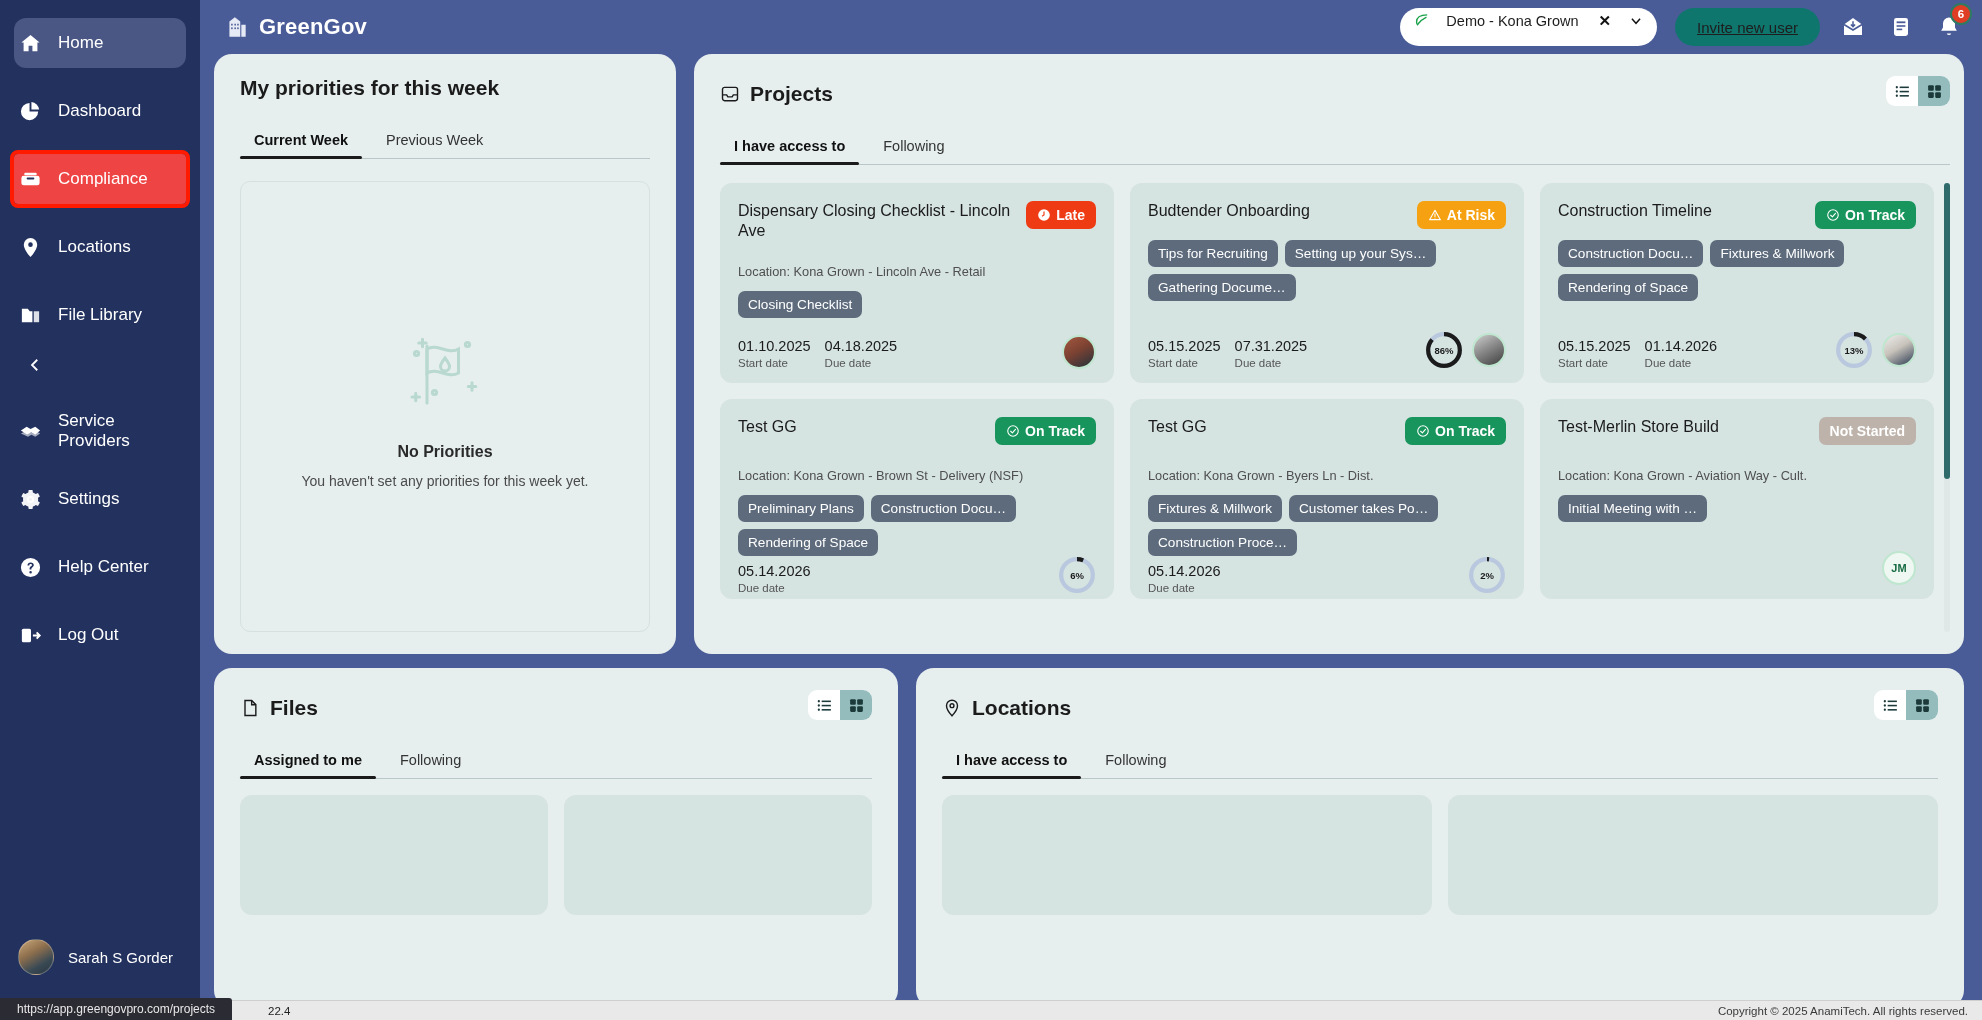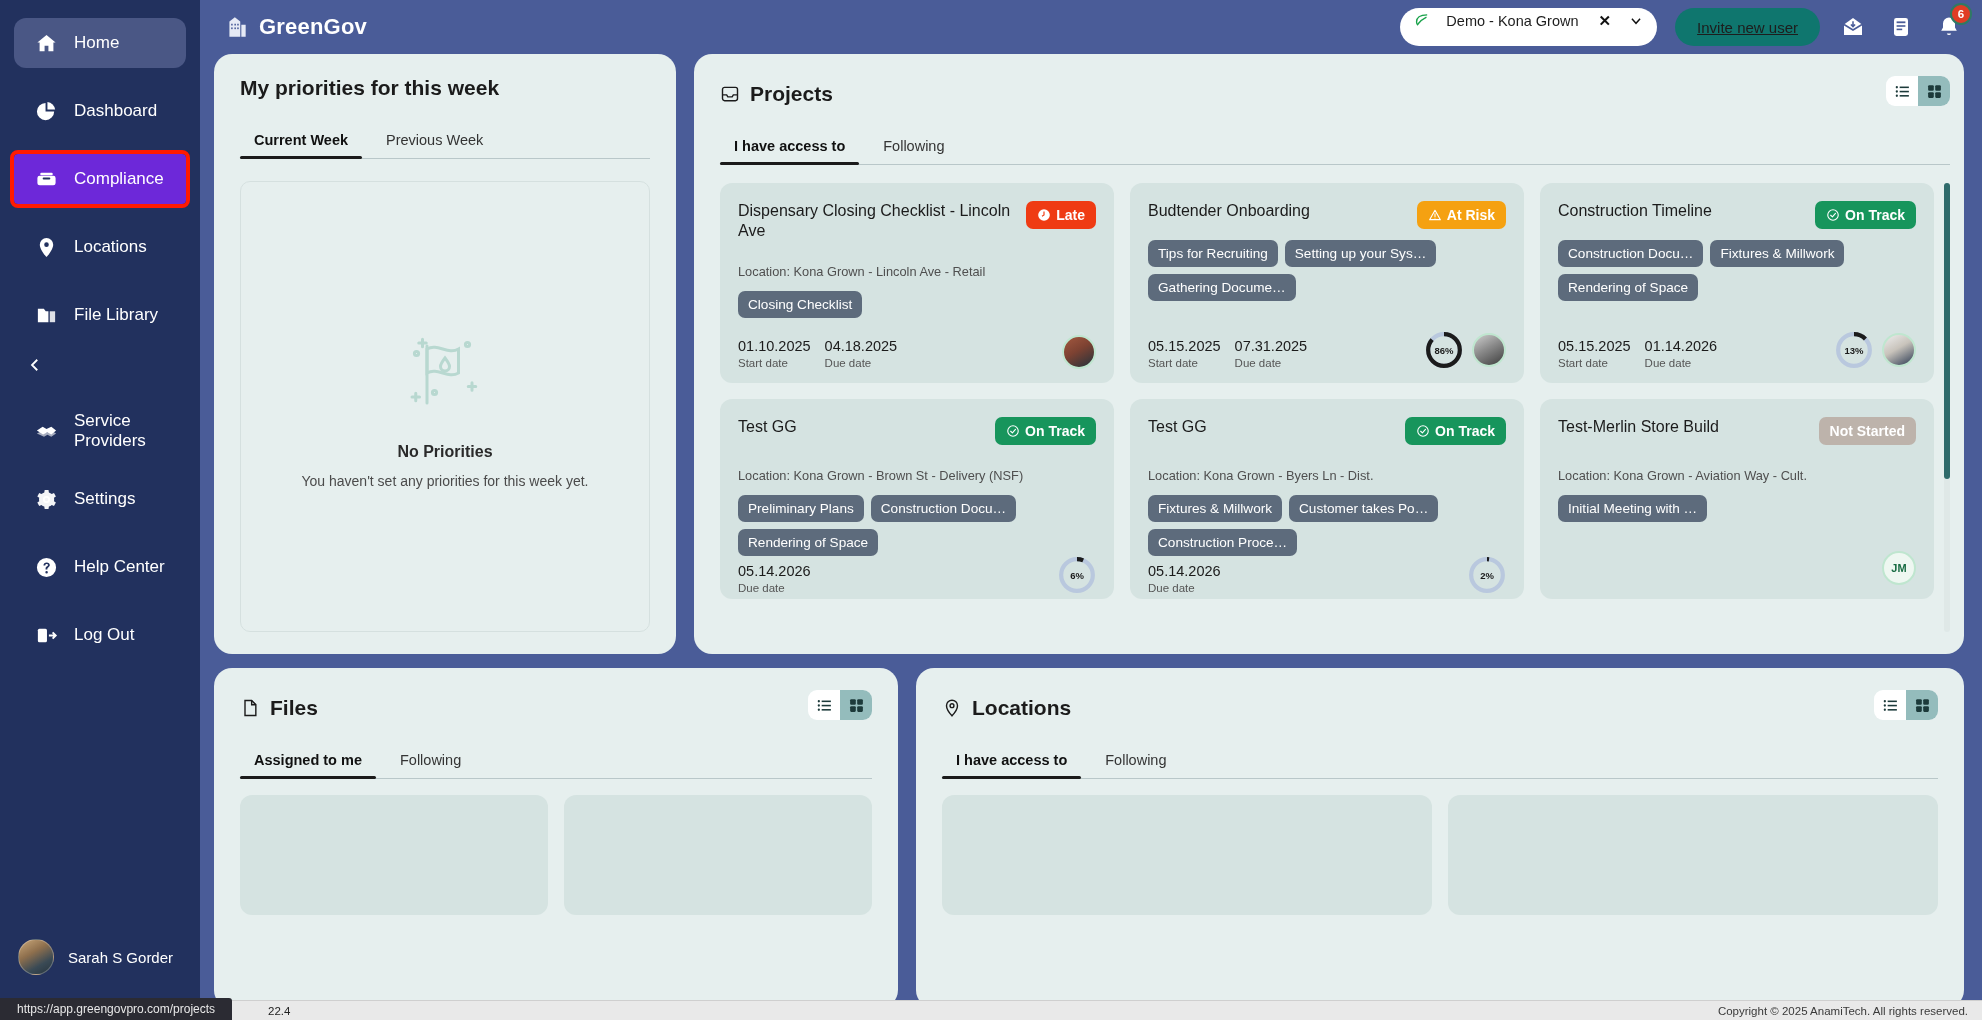--- a/index.html
+++ b/index.html
@@ -14,27 +14,27 @@
   
   .sidebar {
     width: 200px; height: 1020px; flex: 0 0 200px;
     background: #22315e;
     padding: 18px 14px 0 14px;
     display: flex; flex-direction: column;
     position: relative; z-index: 5;
   }
   .nav-item {
     display: flex; align-items: center; gap: 16px;
-    height: 50px; padding: 0 20px;
+    height: 50px; padding: 0 4px;
     border-radius: 12px; color: #ffffff;
     font-size: 17px; cursor: pointer; position: relative;
     margin-bottom: 1px;
   }
   .nav-item.active { background: #4a5785; }
-  .nav-item.highlighted { outline: 4px solid #ff1a00; background: #6d28d9; border-radius: 4px; }
+  .nav-item.highlighted { outline: 4px solid #ff1a00; background: #ef4444; border-radius: 4px; }
   .nav-ico { width: 24px; height: 24px; flex: 0 0 24px; display: flex; align-items: center; justify-content: center; }
   .nav-ico svg { width: 23px; height: 23px; fill: #ffffff; }
   .nav-gap-sm { height: 17px; }
   .nav-collapse { display: flex; align-items: center; height: 48px; padding: 0 12px; cursor: pointer; }
   .nav-collapse svg { width: 18px; height: 18px; stroke: #fff; fill: none; stroke-width: 2.4; }
   .spacer { flex: 1 1 auto; }
   .nav-user {
     display: flex; align-items: center; gap: 14px;
     height: 62px; padding: 0 10px 0 4px; color: #fff; font-size: 15px;
     cursor: pointer;

